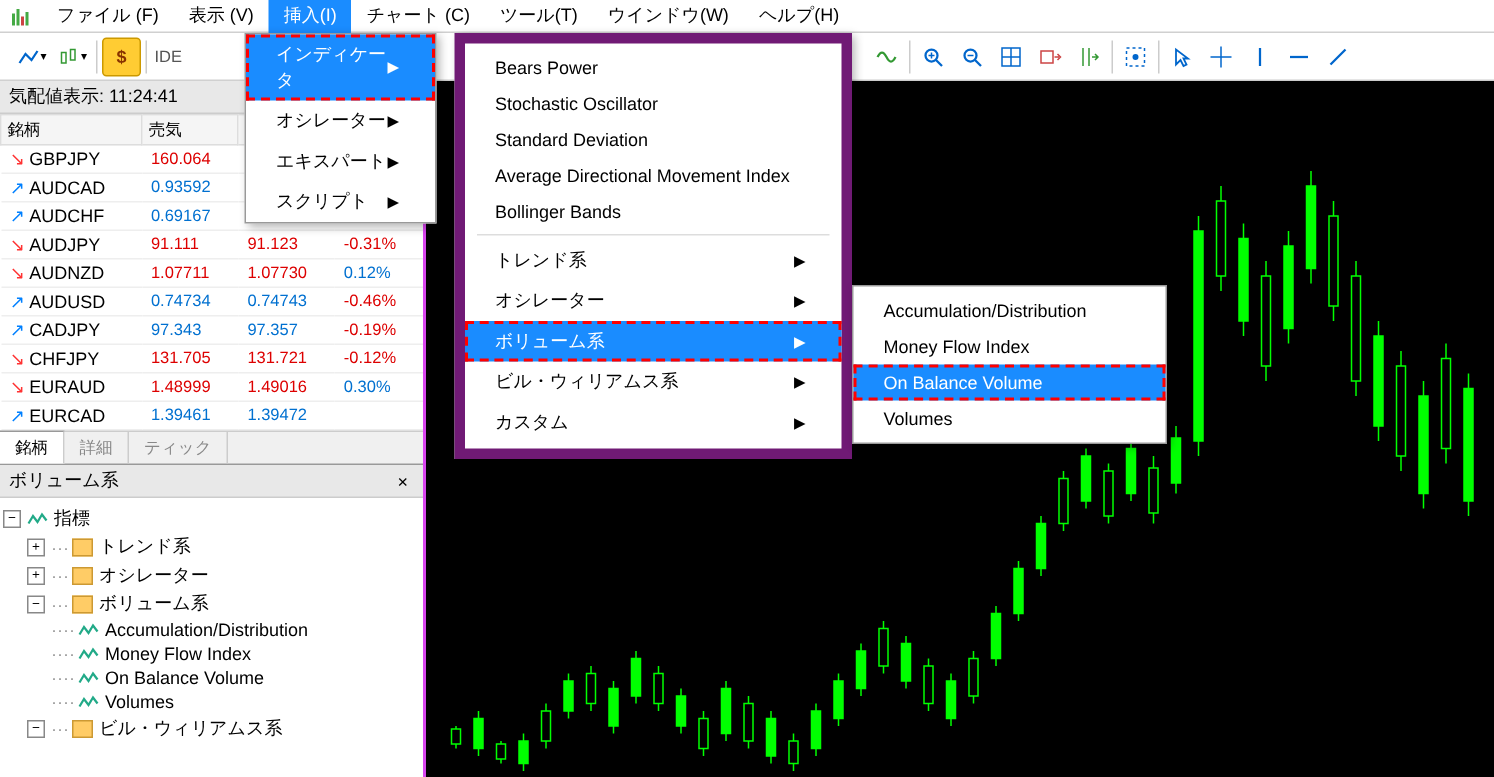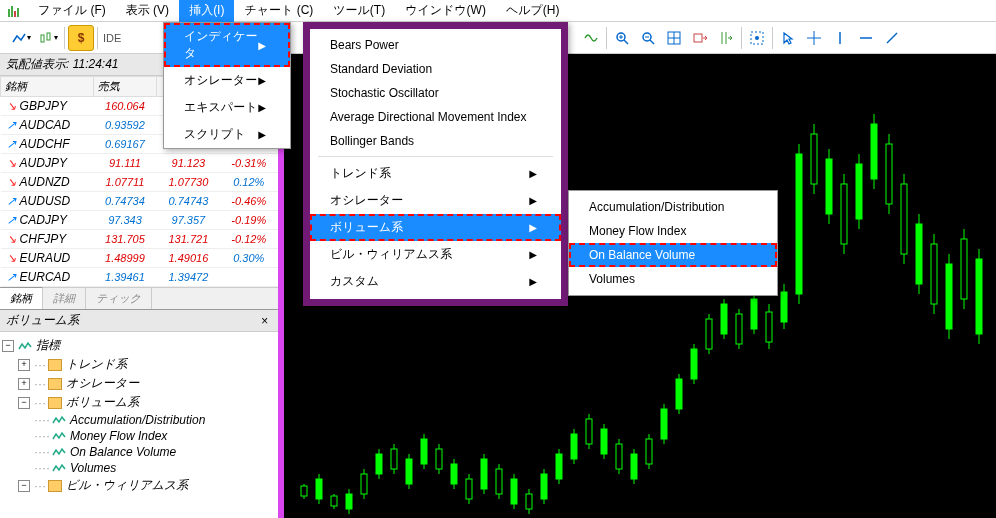--- a/index.html
+++ b/index.html
@@ -8,27 +8,27 @@
 .menubar-item { padding: 21px 10px; cursor: default; }
 .menubar-item.active { background: #1a8cff; color: #fff; }
 .app-icon { width: 16px; height: 16px; margin: 0 6px; }
 .toolbar { background: #fff; height: 32px; display: flex; align-items: center; border-bottom: 1px solid #d0d0d0; padding: 0 4px; gap: 2px; }
 .tb-group { display: flex; align-items: center; gap: 1px; padding: 0 4px; }
 .tb-sep { width: 1px; height: 22px; background: #ccc; margin: 0 2px; }
 .tb-btn { width: 26px; height: 26px; display: flex; align-items: center; justify-content: center; border: 1px solid transparent; border-radius: 3px; cursor: default; }
 .tb-btn.gold { background: #ffcc33; border: 1px solid #cc9900; }
 .tb-btn svg { width: 16px; height: 16px; }
 .tb-ide { font-size: 11px; color: #555; padding: 0 2px; }
-.left-panel { position: absolute; left: 0; top: 54px; width: 284px; height: 464px; background: #fff; border-right: 6px solid #d946ef; display: flex; flex-direction: column; font-style: italic; }
+.left-panel { position: absolute; left: 0; top: 54px; width: 284px; height: 464px; background: #fff; border-right: 2px solid #d946ef; display: flex; flex-direction: column; }
 .panel-header { background: #e8e8e8; padding: 2px 6px; border-bottom: 1px solid #ccc; display: flex; justify-content: space-between; align-items: center; font-size: 11px; }
 .panel-close { cursor: default; padding: 0 4px; }
 .quotes-table { flex: 0 0 auto; max-height: 236px; overflow: hidden; }
 .quotes-table table { width: 100%; border-collapse: collapse; }
 .quotes-table th { background: #f5f5f5; border: 1px solid #ddd; padding: 2px 4px; text-align: left; font-weight: normal; font-size: 11px; }
-.quotes-table td { border-bottom: 1px solid #eee; padding: 2px 6px; font-size: 11px; text-align: center; }
+.quotes-table td { border-bottom: 1px solid #eee; padding: 2px 6px; font-size: 11px; text-align: left; }
 .quotes-table td:first-child { text-align: left; }
 .arrow-cell { display: flex; align-items: center; gap: 3px; }
 .arrow-up { color: #0080ff; }
 .arrow-down { color: #ff3333; }
 .val-red { color: #d00; }
 .val-blue { color: #0070d0; }
 .tabs-row { display: flex; border-top: 1px solid #ccc; border-bottom: 1px solid #999; background: #f0f0f0; }
 .tab { padding: 3px 10px; font-size: 11px; color: #888; border-right: 1px solid #ccc; cursor: default; }
 .tab.active { background: #fff; color: #000; border-top: 1px solid #999; margin-top: -1px; }
 .nav-panel { flex: 1; overflow: auto; }
@@ -479,24 +479,24 @@
       <span>スクリプト</span>
       <span class="dd-arrow">▶</span>
     </div>
   </div>
 
 <div class="dropdown2" id="dd2">
     <div class="dd-item">
       <span>Bears Power</span>
     </div>
     <div class="dd-item">
+      <span>Stochastic Oscillator</span>
+    </div>
+    <div class="dd-item">
       <span>Standard Deviation</span>
-    </div>
-    <div class="dd-item">
-      <span>Stochastic Oscillator</span>
     </div>
     <div class="dd-item">
       <span>Average Directional Movement Index</span>
     </div>
     <div class="dd-item">
       <span>Bollinger Bands</span>
     </div>
     <div class="dd-sep"></div>
     <div class="dd-item">
       <span>トレンド系</span>

